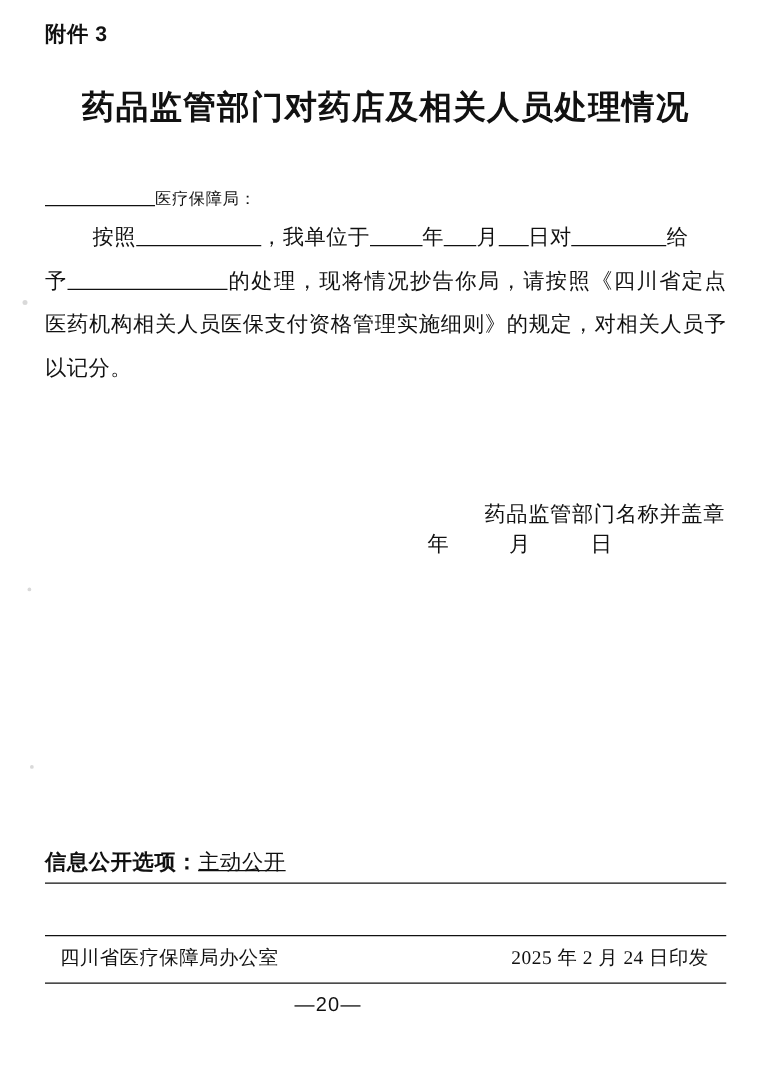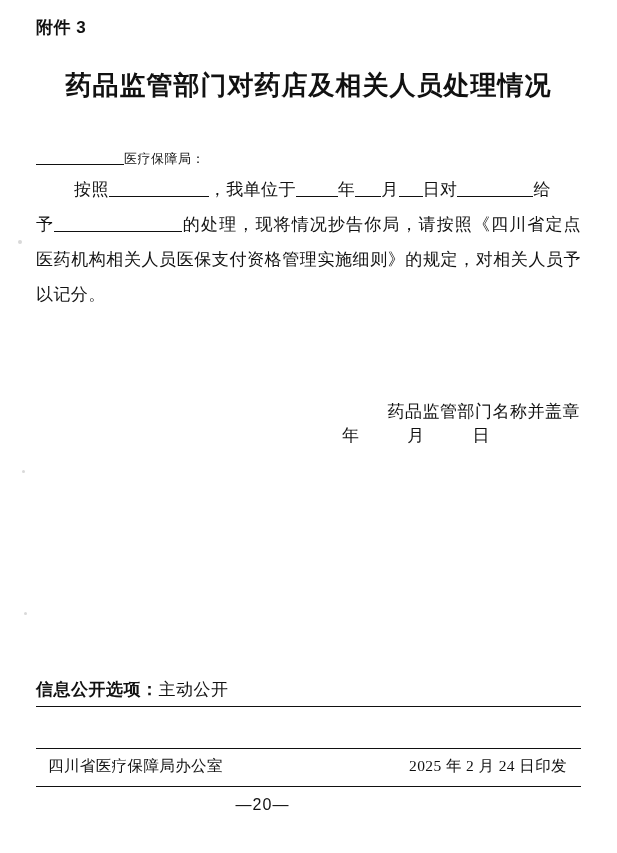--- a/index.html
+++ b/index.html
@@ -103,20 +103,21 @@
     left: 36px;
     top: 678px;
     font-size: 17px;
     font-weight: 700;
     font-family: "Liberation Sans", "DejaVu Sans", sans-serif;
     letter-spacing: 0.5px;
   }
   .disclosure .value {
     font-weight: 400;
     font-family: "Liberation Serif", "DejaVu Serif", serif;
+    text-decoration: underline;
   }
   .rule {
     position: absolute;
     left: 36px;
     width: 545px;
     border-top: 1px solid #111;
   }
   .rule-1 { top: 706px; }
   .rule-2 { top: 748px; }
   .rule-3 { top: 786px; }

